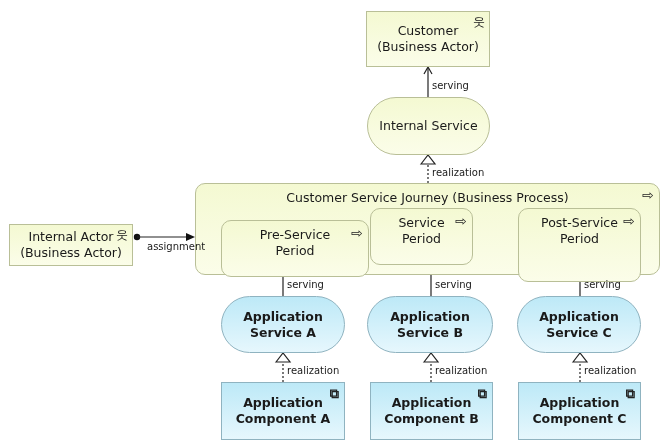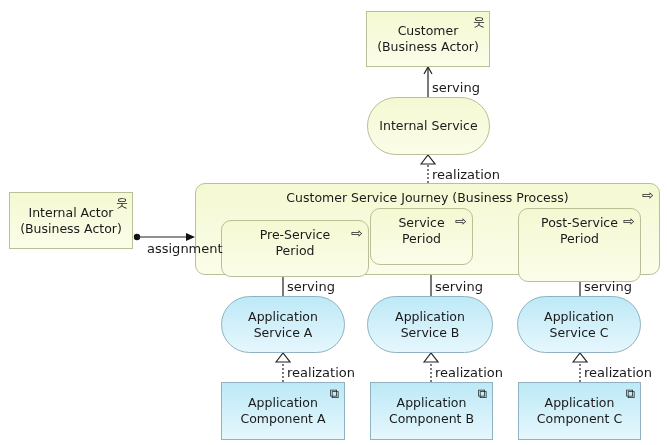--- a/index.html
+++ b/index.html
@@ -1,27 +1,27 @@
 <!DOCTYPE html>
 <html><head>
 <meta charset="utf-8">
 <style>
   html, body { margin:0; padding:0; background:#ffffff; }
   body { width:667px; height:445px; position:relative; overflow:hidden;
          font-family:"DejaVu Sans", sans-serif; color:#1a1a1a; }
   .node { position:absolute; box-sizing:border-box; display:flex; align-items:center;
           justify-content:center; text-align:center; font-size:12.5px; line-height:16px; }
   .biz { background:linear-gradient(180deg,#f4f9d2 0%,#fbfde9 100%); border:1px solid #b9bf97; }
-  .app { background:linear-gradient(180deg,#bde9f7 0%,#e6f7fd 100%); border:1px solid #8fb3c0; }
+  .app { background:linear-gradient(180deg,#bde9f7 0%,#e6f7fd 100%); border:1px solid #8fb3c0;font-weight:bold; }
   .rect { border-radius:0; }
   .rounded { border-radius:10px; }
   .pill { border-radius:30px; }
   .label { white-space:pre-line; }
   .icon { position:absolute; font-size:12px; line-height:12px; color:#222; }
-  .conn-label { position:absolute; font-size:13px; color:#1a1a1a; white-space:nowrap; }
+  .conn-label { position:absolute; font-size:10px; color:#1a1a1a; white-space:nowrap; }
   .title-top { align-items:flex-start; padding-top:6px; }
   svg.wires { position:absolute; left:0; top:0; }
 </style>
 </head>
 <body>
 
 <svg class="wires" width="667" height="445">
   <defs>
     <marker id="openArrow" markerWidth="10" markerHeight="10" refX="5" refY="1" orient="auto">
       <path d="M1,6 L5,1 L9,6" fill="none" stroke="#222" stroke-width="1.2"></path>
@@ -84,21 +84,21 @@
   <span class="label">Service
 Period</span>
   <span class="icon" style="right:5px;top:6px;font-size:14px;">⇨</span>
 </div>
 <div class="node biz rounded title-top" style="left:518px;top:208px;width:123px;height:74px;">
   <span class="label">Post-Service
 Period</span>
   <span class="icon" style="right:5px;top:6px;font-size:14px;">⇨</span>
 </div>
 
-<div class="node biz rect" style="left:9px;top:192px;width:124px;height:57px;">
+<div class="node biz rect" style="left:9px;top:224px;width:124px;height:42px;">
   <span class="label">Internal Actor
 (Business Actor)</span>
   <span class="icon" style="right:4px;top:4px;">웃</span>
 </div>
 <span class="conn-label" style="left:147px;top:241px;">assignment</span>
 
 <div class="node app pill" style="left:221px;top:296px;width:124px;height:57px;">
   <span class="label">Application
 Service A</span>
 </div>

